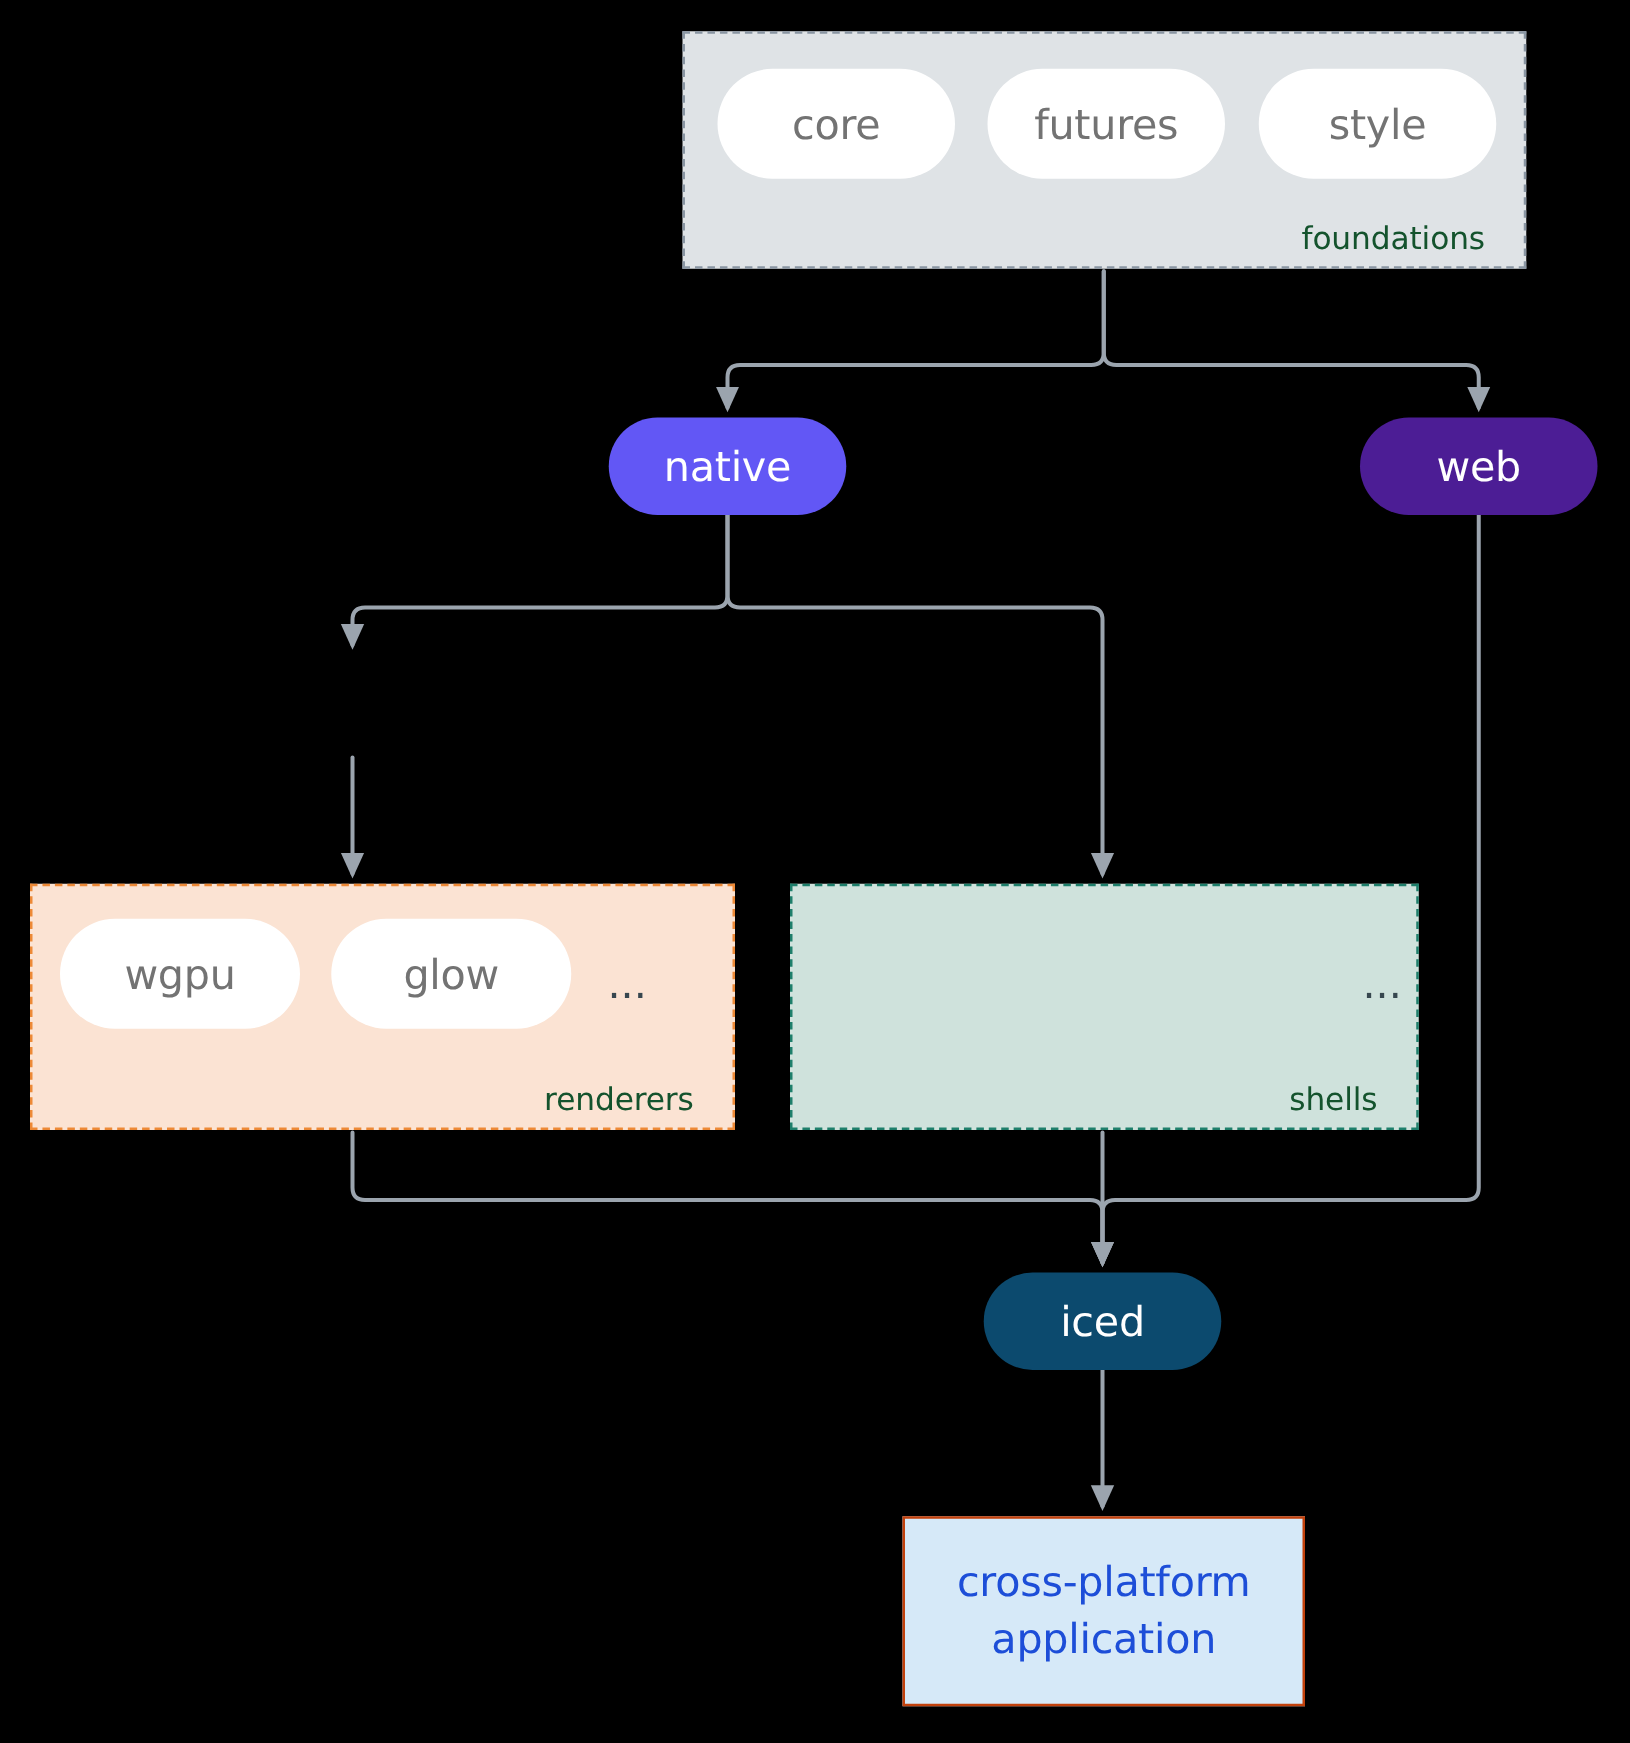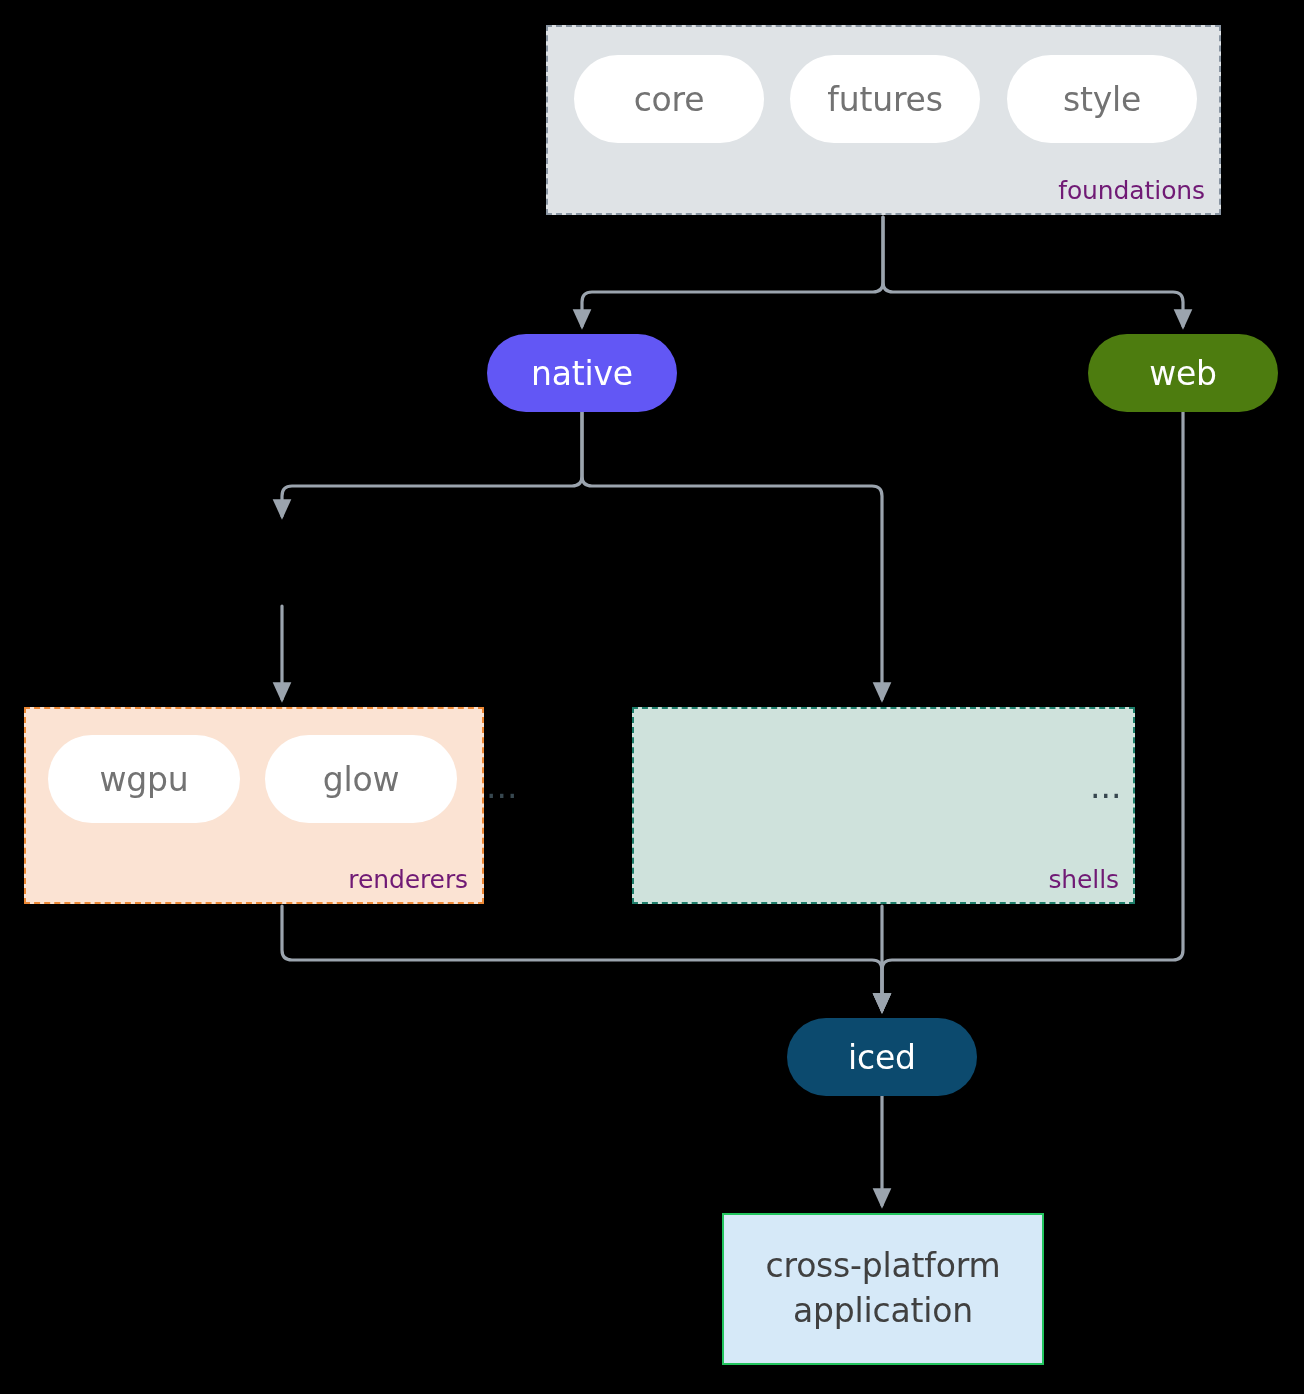--- a/index.html
+++ b/index.html
@@ -24,37 +24,37 @@
   }
   
   .cluster {
     position: absolute;
     box-sizing: border-box;
     border-style: dashed;
     border-width: 2px;
   }
   .cluster-label {
     position: absolute;
-    right: 14px;
+    right: 31px;
     bottom: 8px;
     font-size: 25px;
-    color: #701a75;
+    color: #14532d;
     white-space: nowrap;
     letter-spacing: -0.1px;
     text-align: center;
   }
   #cluster-foundations {
     left: 546px; top: 25px;
     width: 675px; height: 190px;
     background: #DFE3E6;
     border-color: #8A96A3;
   }
   #cluster-renderers {
     left: 24px; top: 707px;
-    width: 460px; height: 197px;
+    width: 564px; height: 197px;
     background: #FBE3D3;
     border-color: #ED8936;
   }
   #cluster-shells {
     left: 632px; top: 707px;
     width: 503px; height: 197px;
     background: #CFE2DC;
     border-color: #1E7F6B;
   }
   
@@ -83,36 +83,36 @@
     box-sizing: border-box;
     display: flex;
     align-items: center;
     justify-content: center;
     color: #FFFFFF;
     font-size: 33px;
     border-radius: 50px;
     letter-spacing: -0.2px;
   }
   #node-native { left: 487px; top: 334px; width: 190px; height: 78px; background: #6257F5; }
-  #node-web    { left: 1088px; top: 334px; width: 190px; height: 78px; background: #4d7c0f; }
+  #node-web    { left: 1088px; top: 334px; width: 190px; height: 78px; background: #4c1d95; }
   #node-graphics { left: 188px; top: 524px; width: 196px; height: 82px; background: #E2873C; }
   #node-iced   { left: 787px; top: 1018px; width: 190px; height: 78px; background: #0c4a6e; }
   
   #node-application {
     position: absolute;
     box-sizing: border-box;
     left: 722px; top: 1213px;
     width: 322px; height: 152px;
     background: #D6E9F8;
-    border: 2px solid #22c55e;
+    border: 2px solid #c2410c;
     display: flex;
     flex-direction: column;
     align-items: center;
     justify-content: center;
-    color: #404040;
+    color: #1d4ed8;
     font-size: 33px;
     line-height: 1.35;
     letter-spacing: -0.2px;
   }
 </style>
 </head>
 <body>
 
 <div id="canvas">
 

